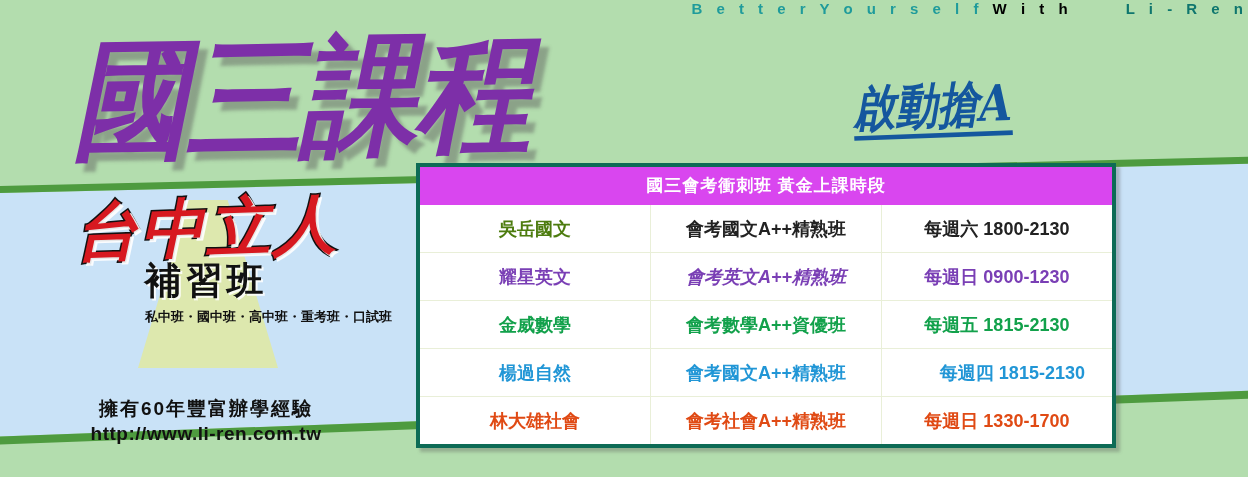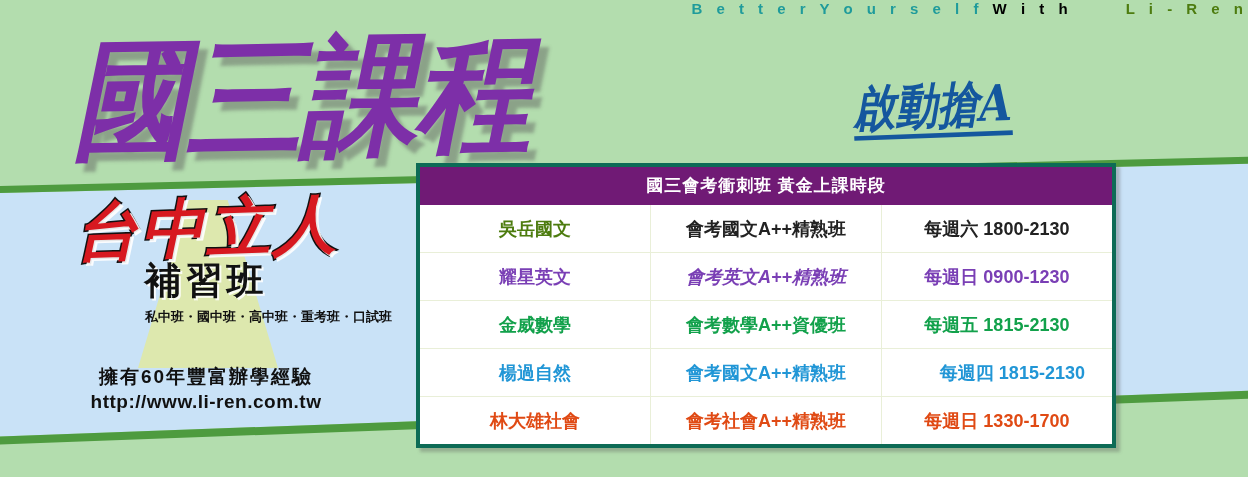--- a/index.html
+++ b/index.html
@@ -44,21 +44,21 @@
     position:absolute;top:0px;left:0;width:1248px;
     text-align:right;
     padding-right:6px;
     font-size:15px;font-weight:bold;
     letter-spacing:5px;
     z-index:6;
     white-space:nowrap;
   }
   #tagline .t1{color:#1f9b9b;}
   #tagline .t2{color:#000000;}
-  #tagline .t3{color:#4d7c0f;padding-left:44px;}
+  #tagline .t3{color:#0f766e;padding-left:44px;}
 
   
   #main-title{
     position:absolute;
     left:70px;top:16px;
     font-family:"DejaVu Serif","Liberation Serif",serif;
     font-size:104px;
     font-weight:bold;
     font-style:italic;
     color:#7d2fa8;
@@ -120,21 +120,21 @@
     white-space:nowrap;
   }
   #logo-cats{
     font-size:13px;font-weight:bold;color:#111;
     letter-spacing:0px;
     margin-top:2px;
     white-space:nowrap;
     text-align:right;
   }
   #logo-exp{
-    position:absolute;left:20px;top:364px;width:372px;
+    position:absolute;left:20px;top:396px;width:372px;
     text-align:center;z-index:8;
   }
   #exp-line{
     font-size:19px;font-weight:bold;color:#111;
     letter-spacing:2px;white-space:nowrap;
   }
   #url-line{
     font-size:19px;font-weight:bold;color:#111;
     letter-spacing:.5px;white-space:nowrap;margin-top:1px;
   }
@@ -150,21 +150,21 @@
     z-index:9;
     box-sizing:border-box;
   }
   #schedule table{
     border-collapse:collapse;
     width:100%;
     background:#fff;
     table-layout:fixed;
   }
   #schedule thead th{
-    background:#701a75;
+    background:#d946ef;
     color:#ffffff;
     font-size:17px;
     font-weight:bold;
     letter-spacing:1px;
     padding:7px 0 8px;
     text-align:center;
     border:none;
   }
   #schedule tbody td{
     height:45px;

